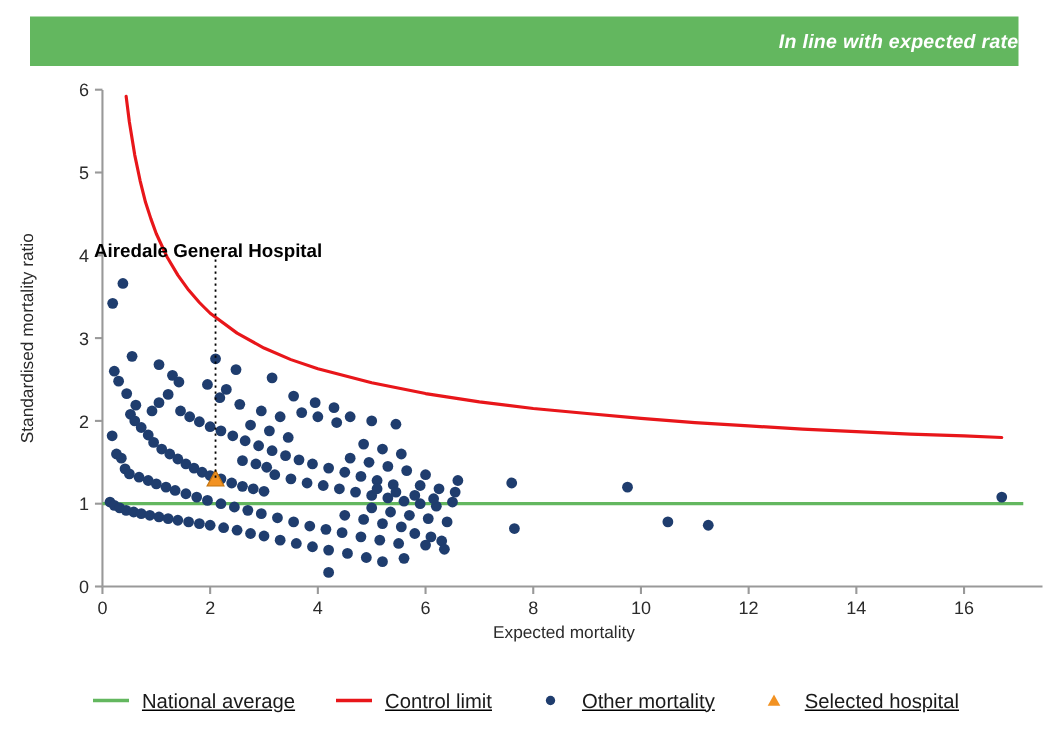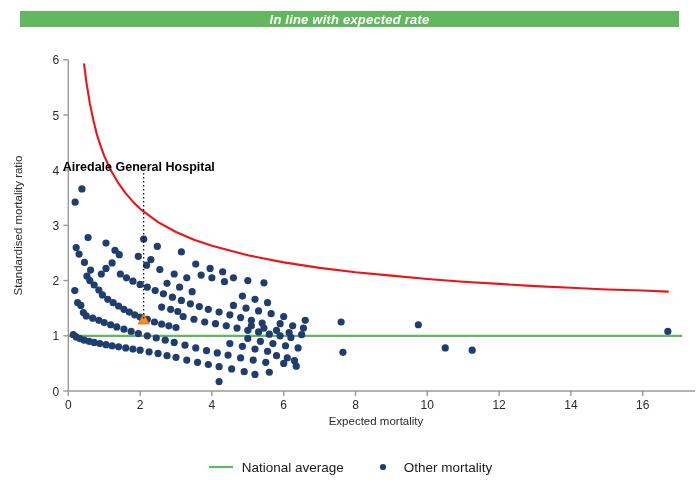--- a/index.html
+++ b/index.html
@@ -15,25 +15,25 @@
     position: relative;
     width: 700px;
     height: 500px;
     background: #ffffff;
   }
   #status-banner {
     position: absolute;
     left: 20px;
     top: 11px;
     width: 659px;
-    height: 16px;
+    height: 33px;
     background: #63b75f;
     display: flex;
     align-items: center;
-    justify-content: center;
+    justify-content: flex-end;
   }
   #status-banner-text {
     color: #ffffff;
     font-size: 13px;
     font-weight: bold;
     font-style: italic;
     letter-spacing: 0.2px;
   }
   #chart-area {
     position: absolute;
@@ -46,20 +46,21 @@
   #legend {
     position: absolute;
     left: 0;
     top: 452px;
     width: 700px;
     height: 30px;
     display: flex;
     align-items: center;
     justify-content: center;
     gap: 26px;
+    text-decoration: underline;
   }
   .legend-item {
     display: flex;
     align-items: center;
     gap: 8px;
   }
   .legend-label {
     font-size: 13.5px;
     color: #1a1a1a;
   }
@@ -309,19 +310,31 @@
 
   <div id="legend">
     <div class="legend-item">
       <svg class="legend-swatch" viewBox="0 0 26 12">
         <line x1="1" y1="6" x2="25" y2="6" stroke="#63b75f" stroke-width="2.2"></line>
       </svg>
       <span class="legend-label">National average</span>
     </div>
     <div class="legend-item">
       <svg class="legend-swatch" viewBox="0 0 26 12">
+        <line x1="1" y1="6" x2="25" y2="6" stroke="#e8161a" stroke-width="2.2"></line>
+      </svg>
+      <span class="legend-label">Control limit</span>
+    </div>
+    <div class="legend-item">
+      <svg class="legend-swatch" viewBox="0 0 26 12">
         <circle cx="13" cy="6" r="3.1" fill="#1f3d6e"></circle>
       </svg>
       <span class="legend-label">Other mortality</span>
     </div>
+    <div class="legend-item">
+      <svg class="legend-swatch" viewBox="0 0 26 12">
+        <polygon points="13,2 17.2,9.5 8.8,9.5" fill="#f29222"></polygon>
+      </svg>
+      <span class="legend-label">Selected hospital</span>
+    </div>
   </div>
 
 </div>
 
 </body></html>

